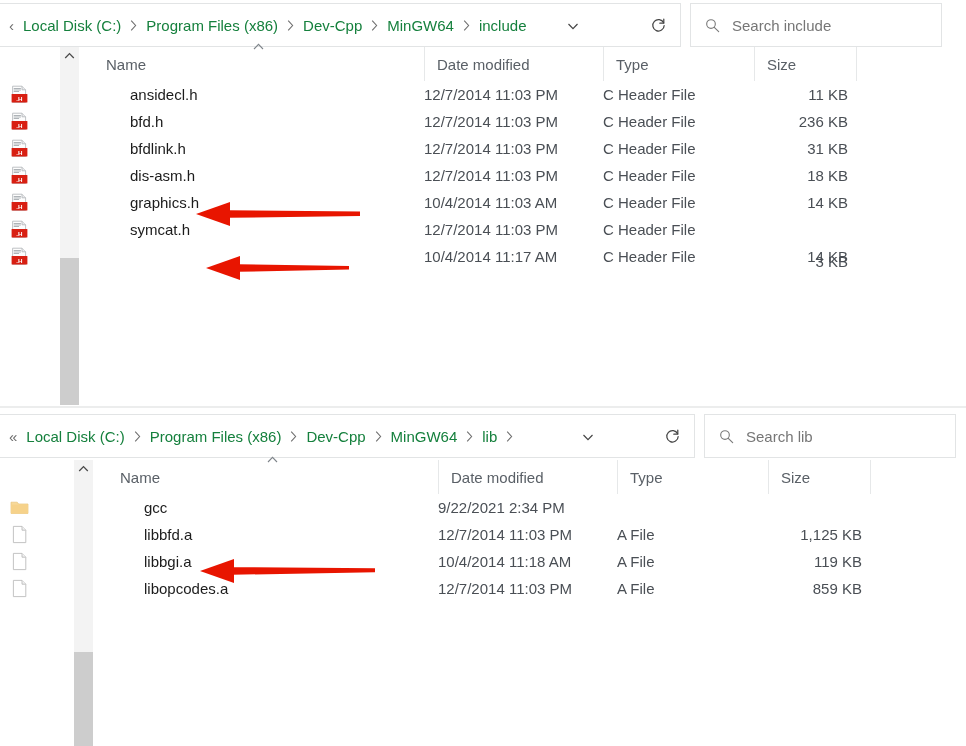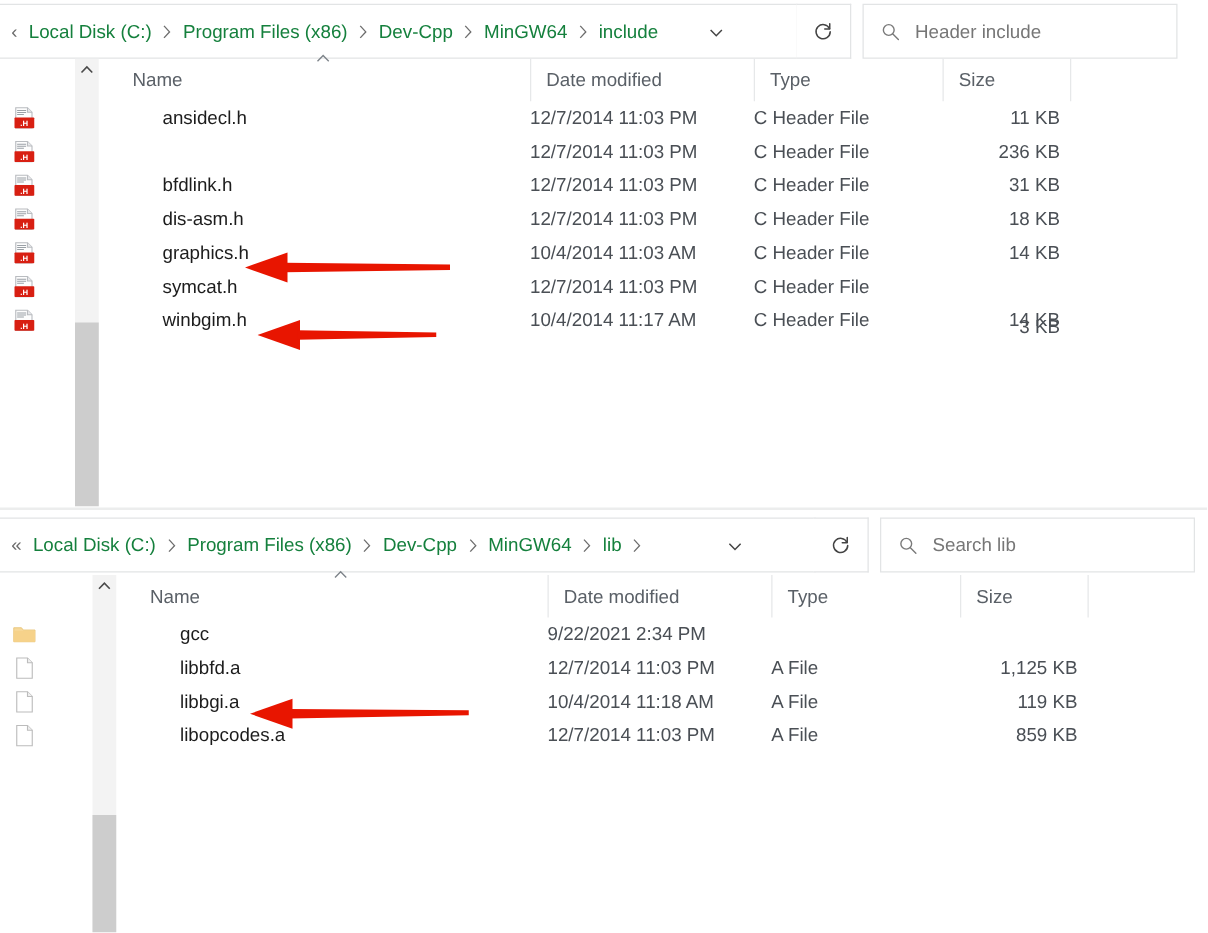--- a/index.html
+++ b/index.html
@@ -180,21 +180,21 @@
           <path d="M14.4 6.2 A6 6 0 1 0 15 9" stroke="#444" stroke-width="1.3" fill="none" stroke-linecap="round"></path>
           <path d="M14.6 2.2 L14.6 6.5 L10.4 6.5" stroke="#444" stroke-width="1.3" fill="none" stroke-linecap="round" stroke-linejoin="round"></path>
         </svg>
       </div>
 
       <div class="searchbox" id="searchbox-top">
         <svg class="icon-search" viewBox="0 0 16 16">
           <circle cx="6.4" cy="6.4" r="4.6" stroke="#7a7a7a" stroke-width="1.2" fill="none"></circle>
           <path d="M9.9 9.9 L14.6 14.6" stroke="#7a7a7a" stroke-width="1.2" stroke-linecap="round"></path>
         </svg>
-        <span class="search-ph">Header include</span>
+        <span class="search-ph">Search include</span>
       </div>
     </div>
 
     <div class="listarea" id="listarea-top">
 
       <div class="vscroll" id="vscroll-top">
         <div class="sb-up">
           <svg width="11" height="8" viewBox="0 0 11 8">
               <path d="M1.2 6 L5.5 1.6 L9.8 6" stroke="#4a4a4a" stroke-width="1.3" fill="none"></path>
             </svg>
@@ -244,20 +244,21 @@
               <svg class="ico-h" viewBox="0 0 19 19">
                 <path d="M2.6 1.2 L12.0 1.2 L15.6 4.8 L15.6 17.4 L2.6 17.4 Z" fill="#fdfdfd" stroke="#b9bcc0" stroke-width="0.9"></path>
                 <path d="M12.0 1.2 L12.0 4.8 L15.6 4.8" fill="#e9eaec" stroke="#b9bcc0" stroke-width="0.9"></path>
                 <rect x="3.7" y="3.0" width="7.2" height="0.8" fill="#9aa0a6"></rect>
                 <rect x="3.7" y="4.6" width="7.2" height="0.8" fill="#9aa0a6"></rect>
                 <rect x="3.7" y="6.2" width="5.4" height="0.8" fill="#9aa0a6"></rect>
                 <rect x="1.6" y="9.0" width="15.8" height="8.6" rx="0.6" fill="#d81f12"></rect>
                 <text x="12.4" y="16.0" font-family="Liberation Sans, sans-serif" font-size="6.2" font-weight="bold" fill="#ffffff" text-anchor="end">.H</text>
               </svg>
             </span>
+            <span class="cell name" style="left:94px;width:330px;">bfd.h</span>
             <span class="cell" style="left:424px;width:175px;">12/7/2014 11:03 PM</span>
             <span class="cell" style="left:603px;width:148px;">C Header File</span>
             <span class="cell size" style="left:754px;width:94px;">236 KB</span>
           </div>
           <div class="row">
             <span class="fileicon">
               <svg class="ico-h" viewBox="0 0 19 19">
                 <path d="M2.6 1.2 L12.0 1.2 L15.6 4.8 L15.6 17.4 L2.6 17.4 Z" fill="#fdfdfd" stroke="#b9bcc0" stroke-width="0.9"></path>
                 <path d="M12.0 1.2 L12.0 4.8 L15.6 4.8" fill="#e9eaec" stroke="#b9bcc0" stroke-width="0.9"></path>
                 <rect x="3.7" y="3.0" width="7.2" height="0.8" fill="#9aa0a6"></rect>
@@ -328,21 +329,20 @@
               <svg class="ico-h" viewBox="0 0 19 19">
                 <path d="M2.6 1.2 L12.0 1.2 L15.6 4.8 L15.6 17.4 L2.6 17.4 Z" fill="#fdfdfd" stroke="#b9bcc0" stroke-width="0.9"></path>
                 <path d="M12.0 1.2 L12.0 4.8 L15.6 4.8" fill="#e9eaec" stroke="#b9bcc0" stroke-width="0.9"></path>
                 <rect x="3.7" y="3.0" width="7.2" height="0.8" fill="#9aa0a6"></rect>
                 <rect x="3.7" y="4.6" width="7.2" height="0.8" fill="#9aa0a6"></rect>
                 <rect x="3.7" y="6.2" width="5.4" height="0.8" fill="#9aa0a6"></rect>
                 <rect x="1.6" y="9.0" width="15.8" height="8.6" rx="0.6" fill="#d81f12"></rect>
                 <text x="12.4" y="16.0" font-family="Liberation Sans, sans-serif" font-size="6.2" font-weight="bold" fill="#ffffff" text-anchor="end">.H</text>
               </svg>
             </span>
-            <span class="cell name" style="left:94px;width:330px;">winbgim.h</span>
             <span class="cell" style="left:424px;width:175px;">10/4/2014 11:17 AM</span>
             <span class="cell" style="left:603px;width:148px;">C Header File</span>
             <span class="cell size" style="left:754px;width:94px;">14 KB</span>
           </div>
         </div>
     </div>
   </div>
 
   <div class="pane-divider"></div>
 

